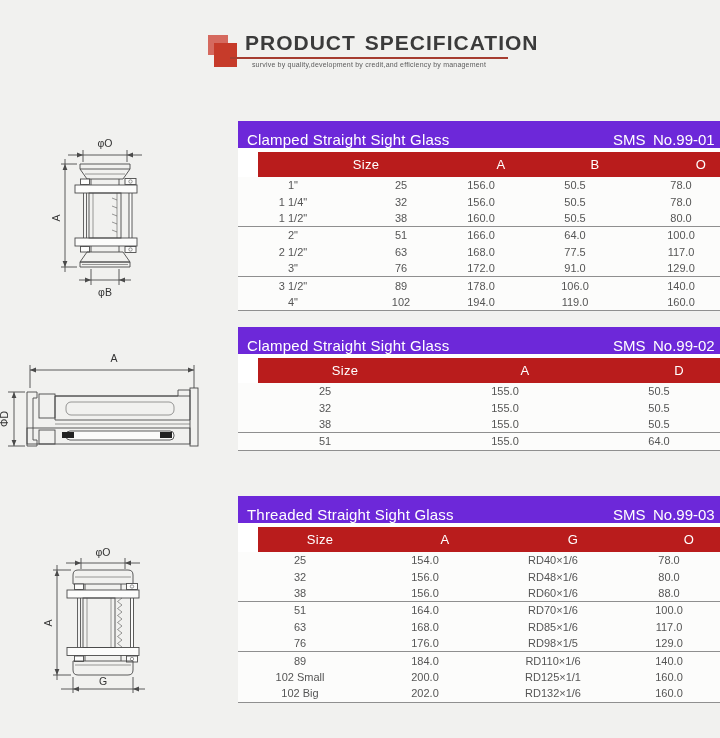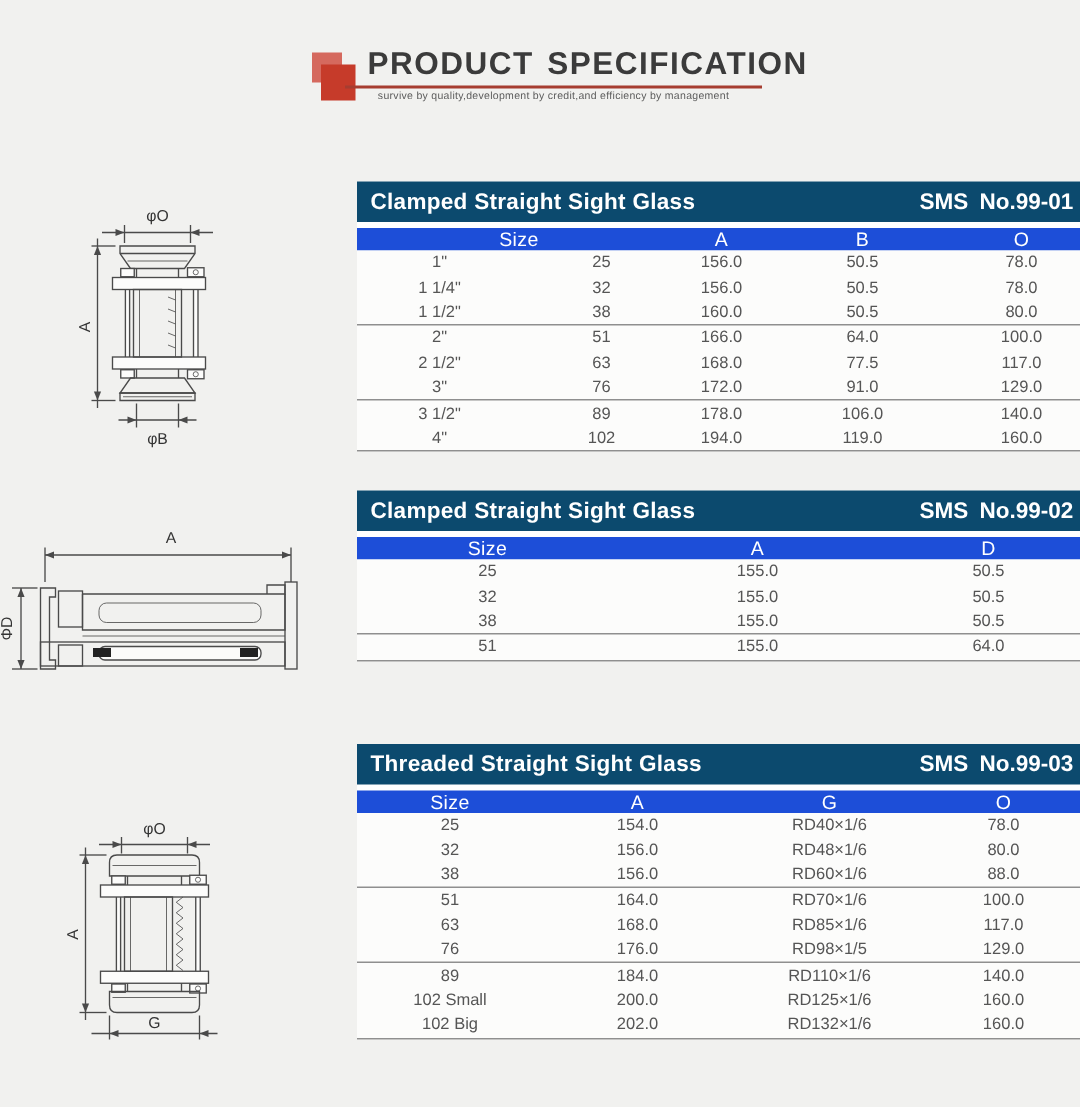--- a/index.html
+++ b/index.html
@@ -20,29 +20,29 @@
   .brand-underline{position:absolute;left:230px;top:57px;width:278px;height:2px;}
   .brand-tagline{
     position:absolute;left:228px;top:61px;width:282px;
     text-align:center;font-size:7px;color:#5c5c5c;letter-spacing:.2px;
   }
 
   
   .tbl{position:absolute;left:238px;width:482px;background:#fff}
   .tbl1{top:121px}.tbl2{top:327px}.tbl3{top:496px}
   .titlebar{
-    height:27px;background:#0c4a6e;display:flex;align-items:center;
-    color:#fff;font-weight:bold;font-size:15px;overflow:hidden;
+    height:27px;background:#6d28d9;display:flex;align-items:flex-end;
+    color:#fff;font-weight:normal;font-size:15px;overflow:hidden;
   }
   .titlebar .t{flex:1;padding-left:9px;letter-spacing:.2px;white-space:nowrap}
   .titlebar .sms{width:40px;flex:none;text-align:left}
   .titlebar .num{width:67px;flex:none;white-space:nowrap;overflow:hidden}
   .chead{
-    margin-top:4px;height:15px;background:#1d4ed8;display:grid;align-items:center;
-    color:#fff;font-size:13px;text-align:center;letter-spacing:.3px;
+    margin-top:4px;height:25px;background:#b91c1c;display:grid;align-items:center;
+    color:#fff;font-size:13px;text-align:center;letter-spacing:.3px;margin-left:20px;
   }
   .t1 .chead{grid-template-columns:216px 54px 134px 78px}
   .t2 .chead{grid-template-columns:174px 186px 122px}
   .t3 .chead{grid-template-columns:124px 126px 130px 102px}
   .tbody{background:#fcfcfb}
   .rgroup{border-bottom:1px solid #8f8f8f}
   .trow{display:grid;height:16.4px;align-items:center;text-align:center;font-size:11px;color:#555}
   .t1 .trow{grid-template-columns:110px 106px 54px 134px 78px}
   .t2 .trow{grid-template-columns:174px 186px 122px}
   .t3 .trow{grid-template-columns:124px 126px 130px 102px}
@@ -243,21 +243,21 @@
       <div class="rgroup">
         <div class="trow">
           <div class="tcell">89</div>
           <div class="tcell">184.0</div>
           <div class="tcell">RD110×1/6</div>
           <div class="tcell">140.0</div>
         </div>
         <div class="trow">
           <div class="tcell">102 Small</div>
           <div class="tcell">200.0</div>
-          <div class="tcell">RD125×1/6</div>
+          <div class="tcell">RD125×1/1</div>
           <div class="tcell">160.0</div>
         </div>
         <div class="trow">
           <div class="tcell">102 Big</div>
           <div class="tcell">202.0</div>
           <div class="tcell">RD132×1/6</div>
           <div class="tcell">160.0</div>
         </div>
       </div>
     </div>

